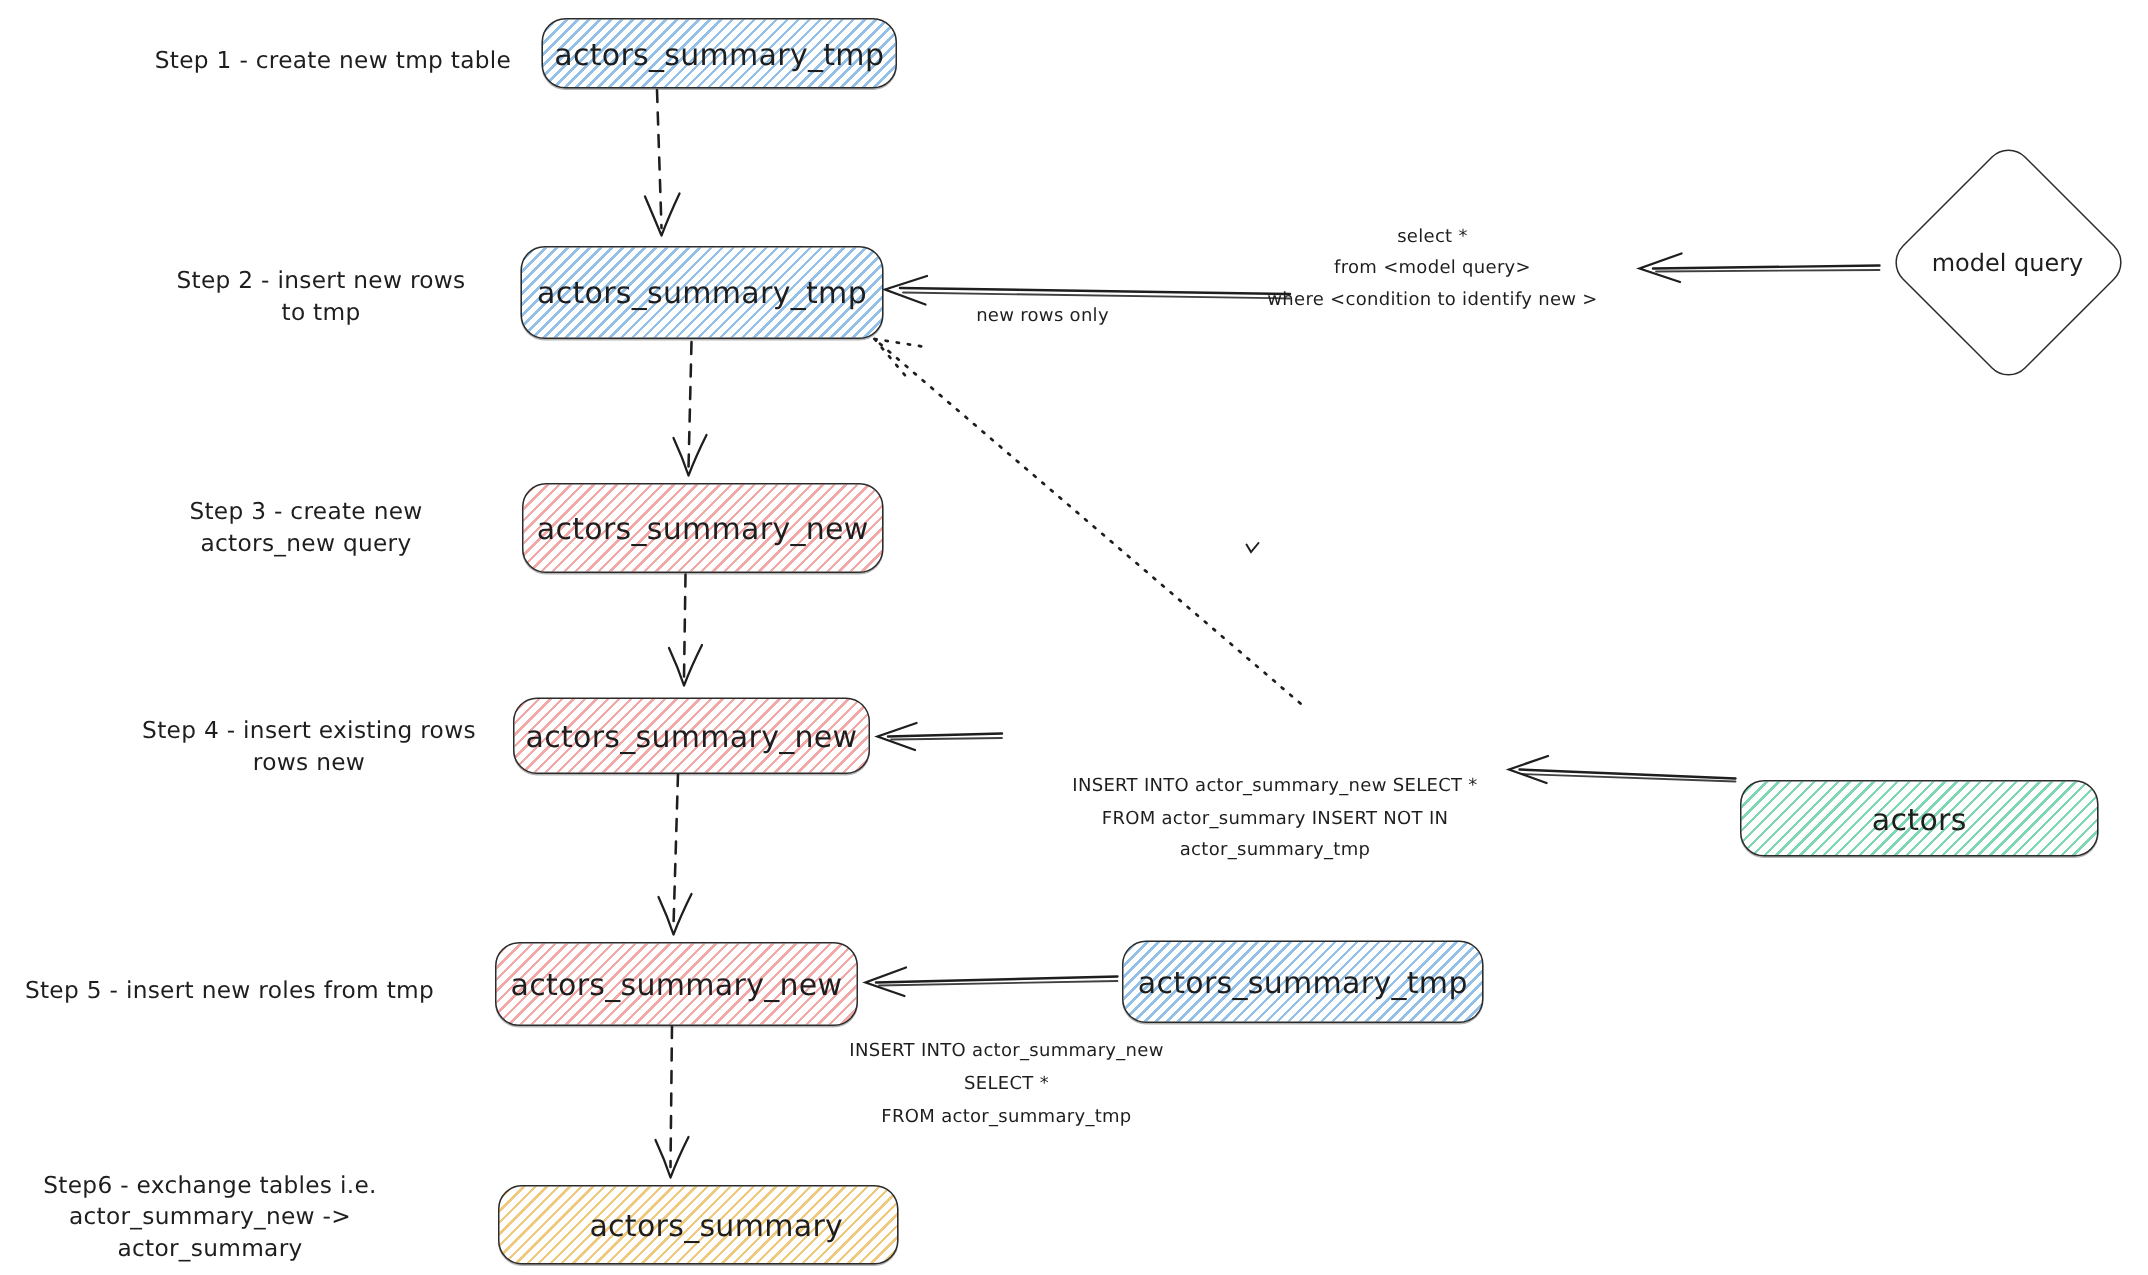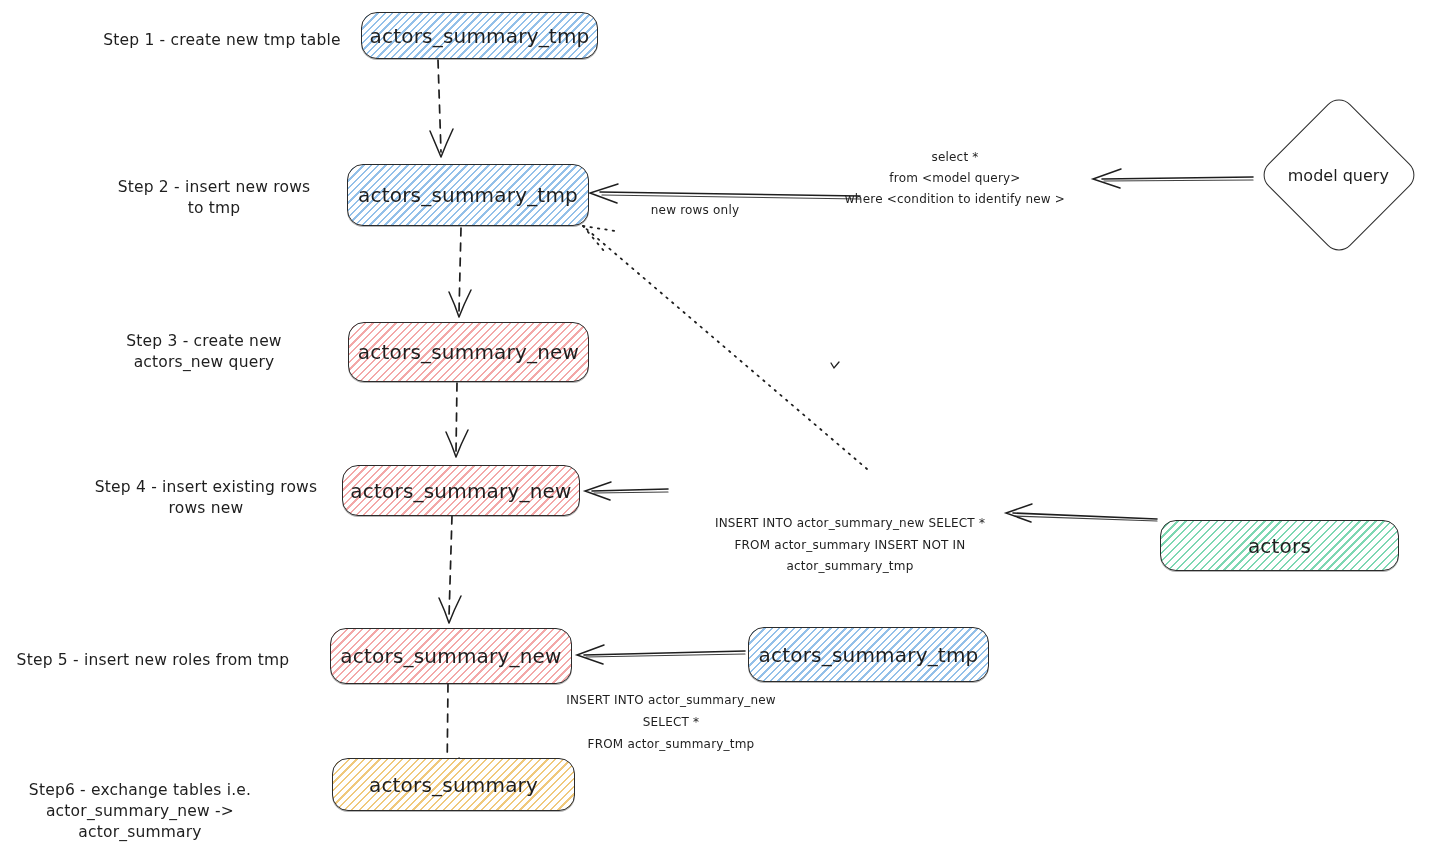--- a/index.html
+++ b/index.html
@@ -136,21 +136,21 @@
   </div>
 
   <div class="node hatch-red" style="left:342px;top:465px;width:236px;height:49px;">
     <span class="node-label">actors_summary_new</span>
   </div>
 
   <div class="node hatch-red" style="left:330px;top:628px;width:240px;height:54px;">
     <span class="node-label">actors_summary_new</span>
   </div>
 
-  <div class="node hatch-yellow" style="left:332px;top:758px;width:241px;height:51px;">
+  <div class="node hatch-yellow" style="left:332px;top:790px;width:241px;height:51px;padding-left:24px;">
     <span class="node-label">actors_summary</span>
   </div>
 
   <div class="node hatch-blue" style="left:748px;top:627px;width:239px;height:53px;">
     <span class="node-label">actors_summary_tmp</span>
   </div>
 
   <div class="node hatch-green" style="left:1160px;top:520px;width:237px;height:49px;">
     <span class="node-label">actors</span>
   </div>

